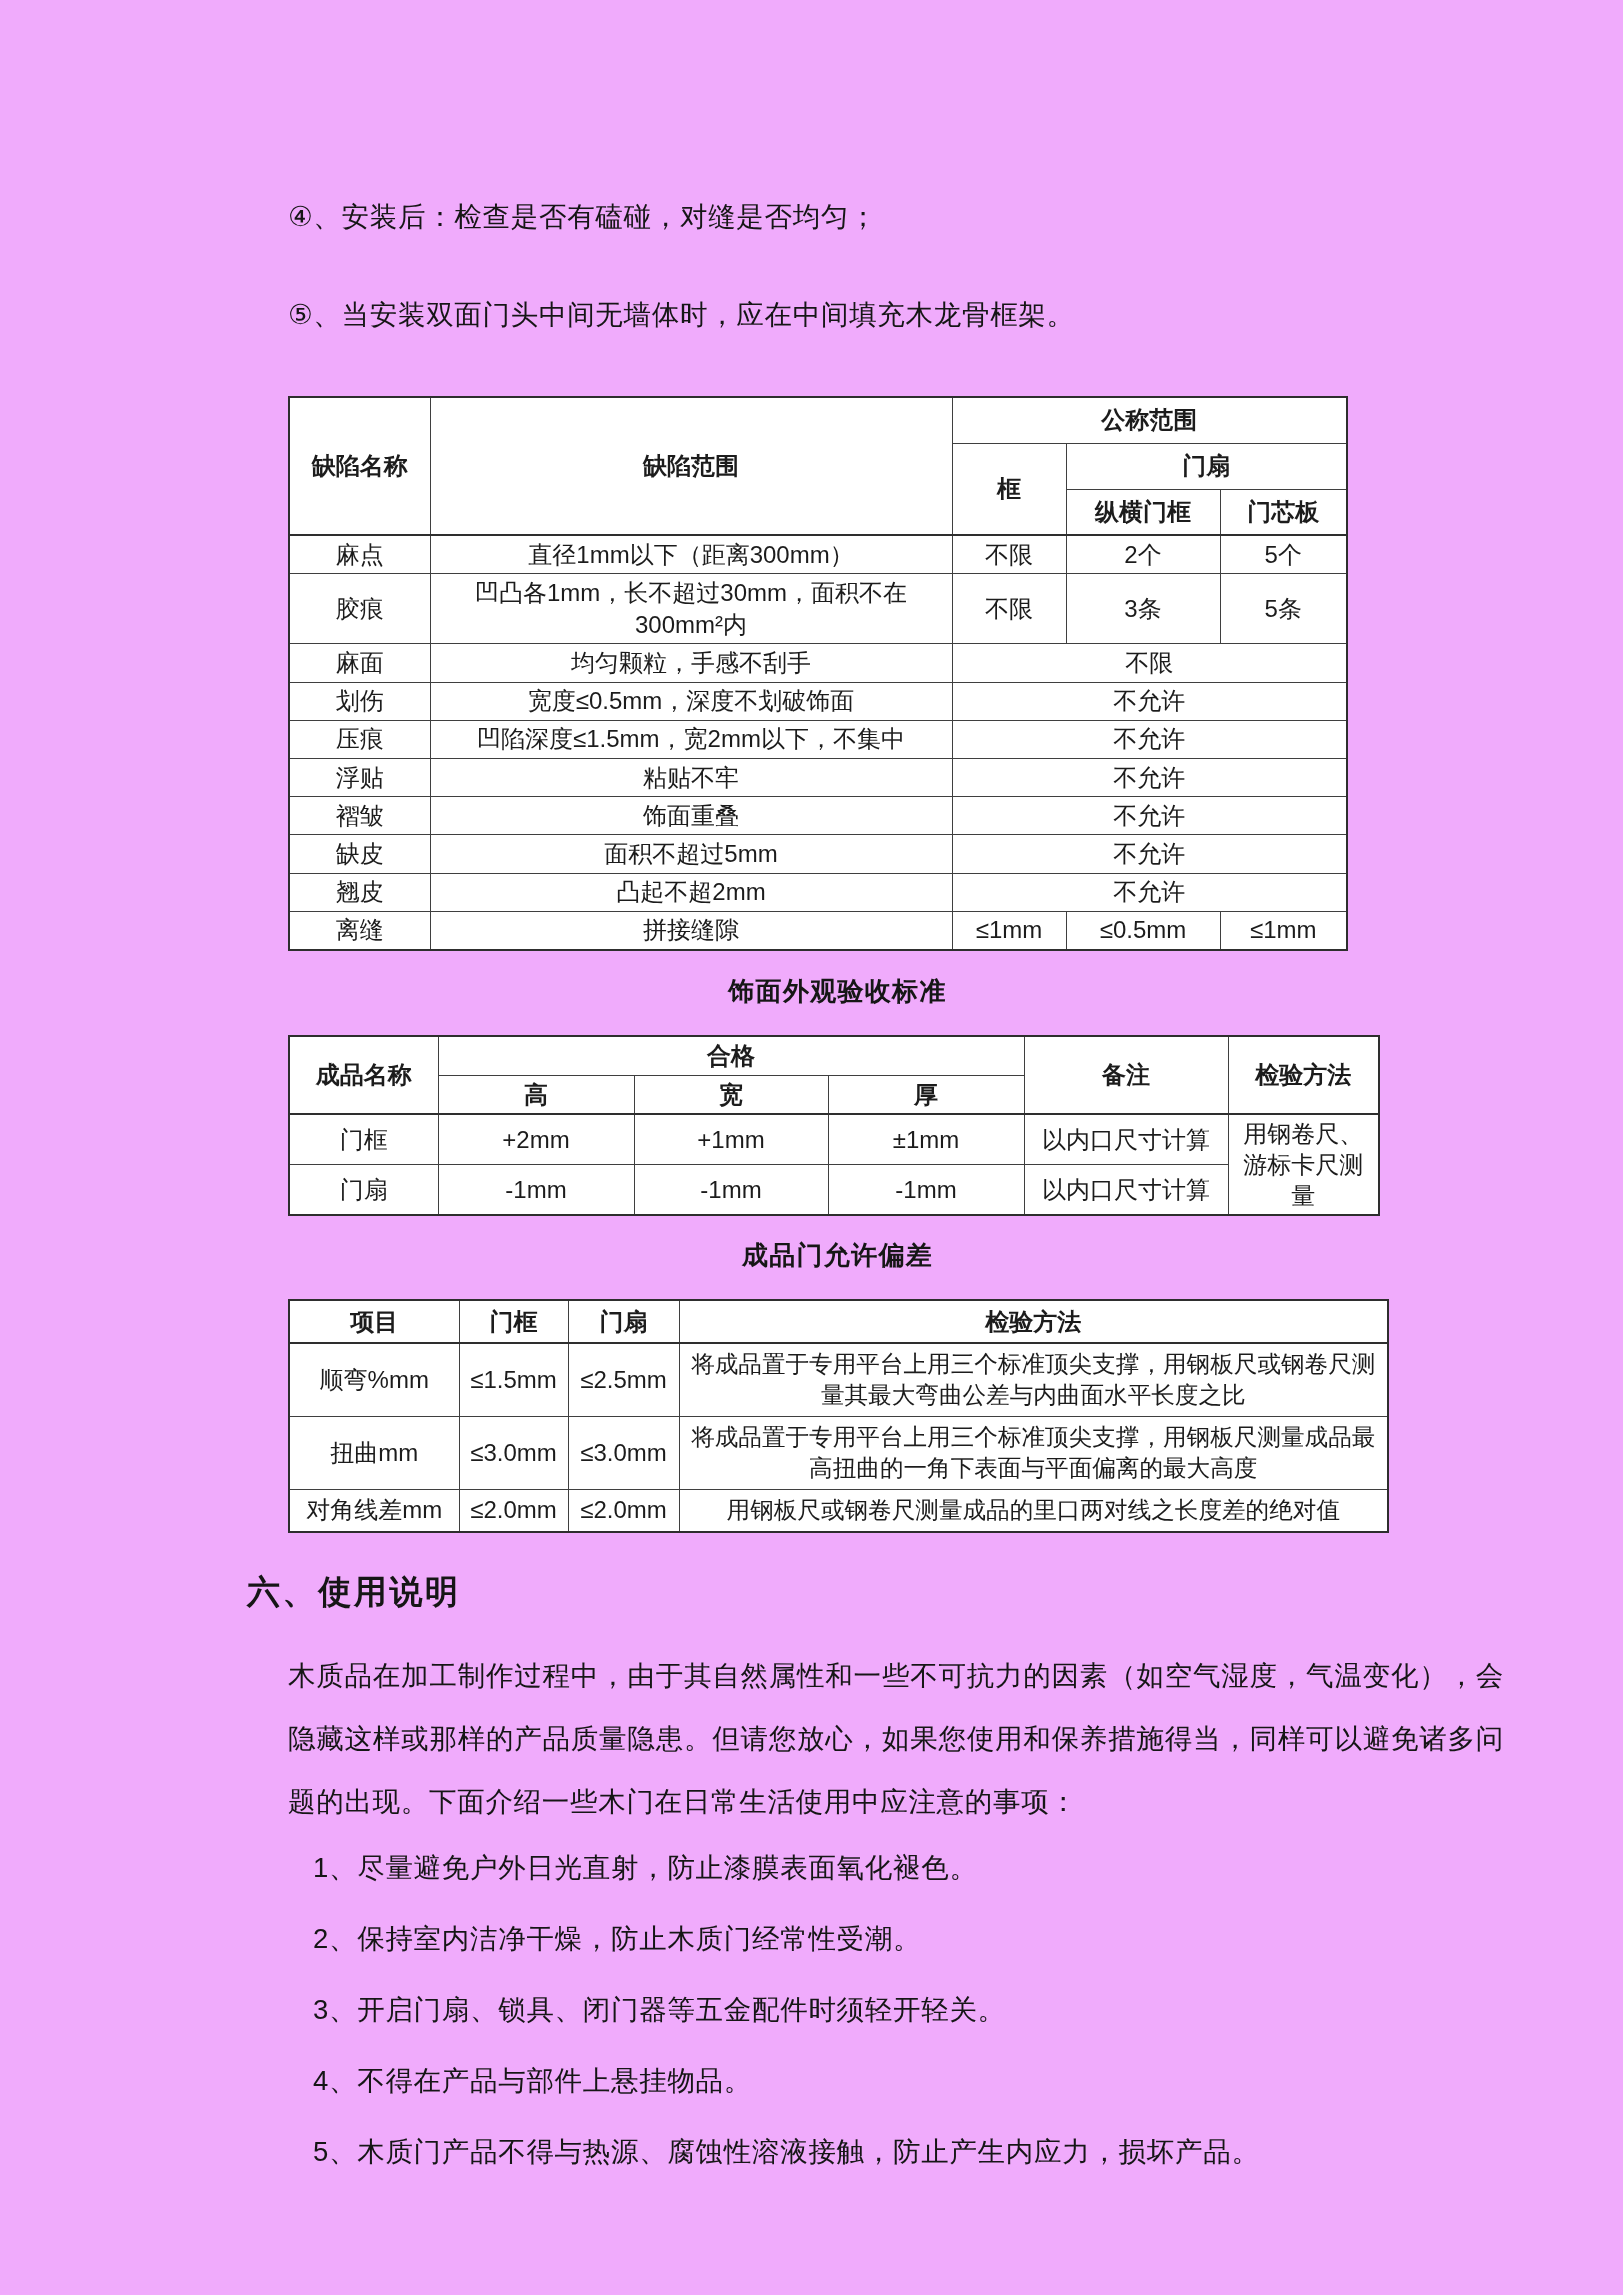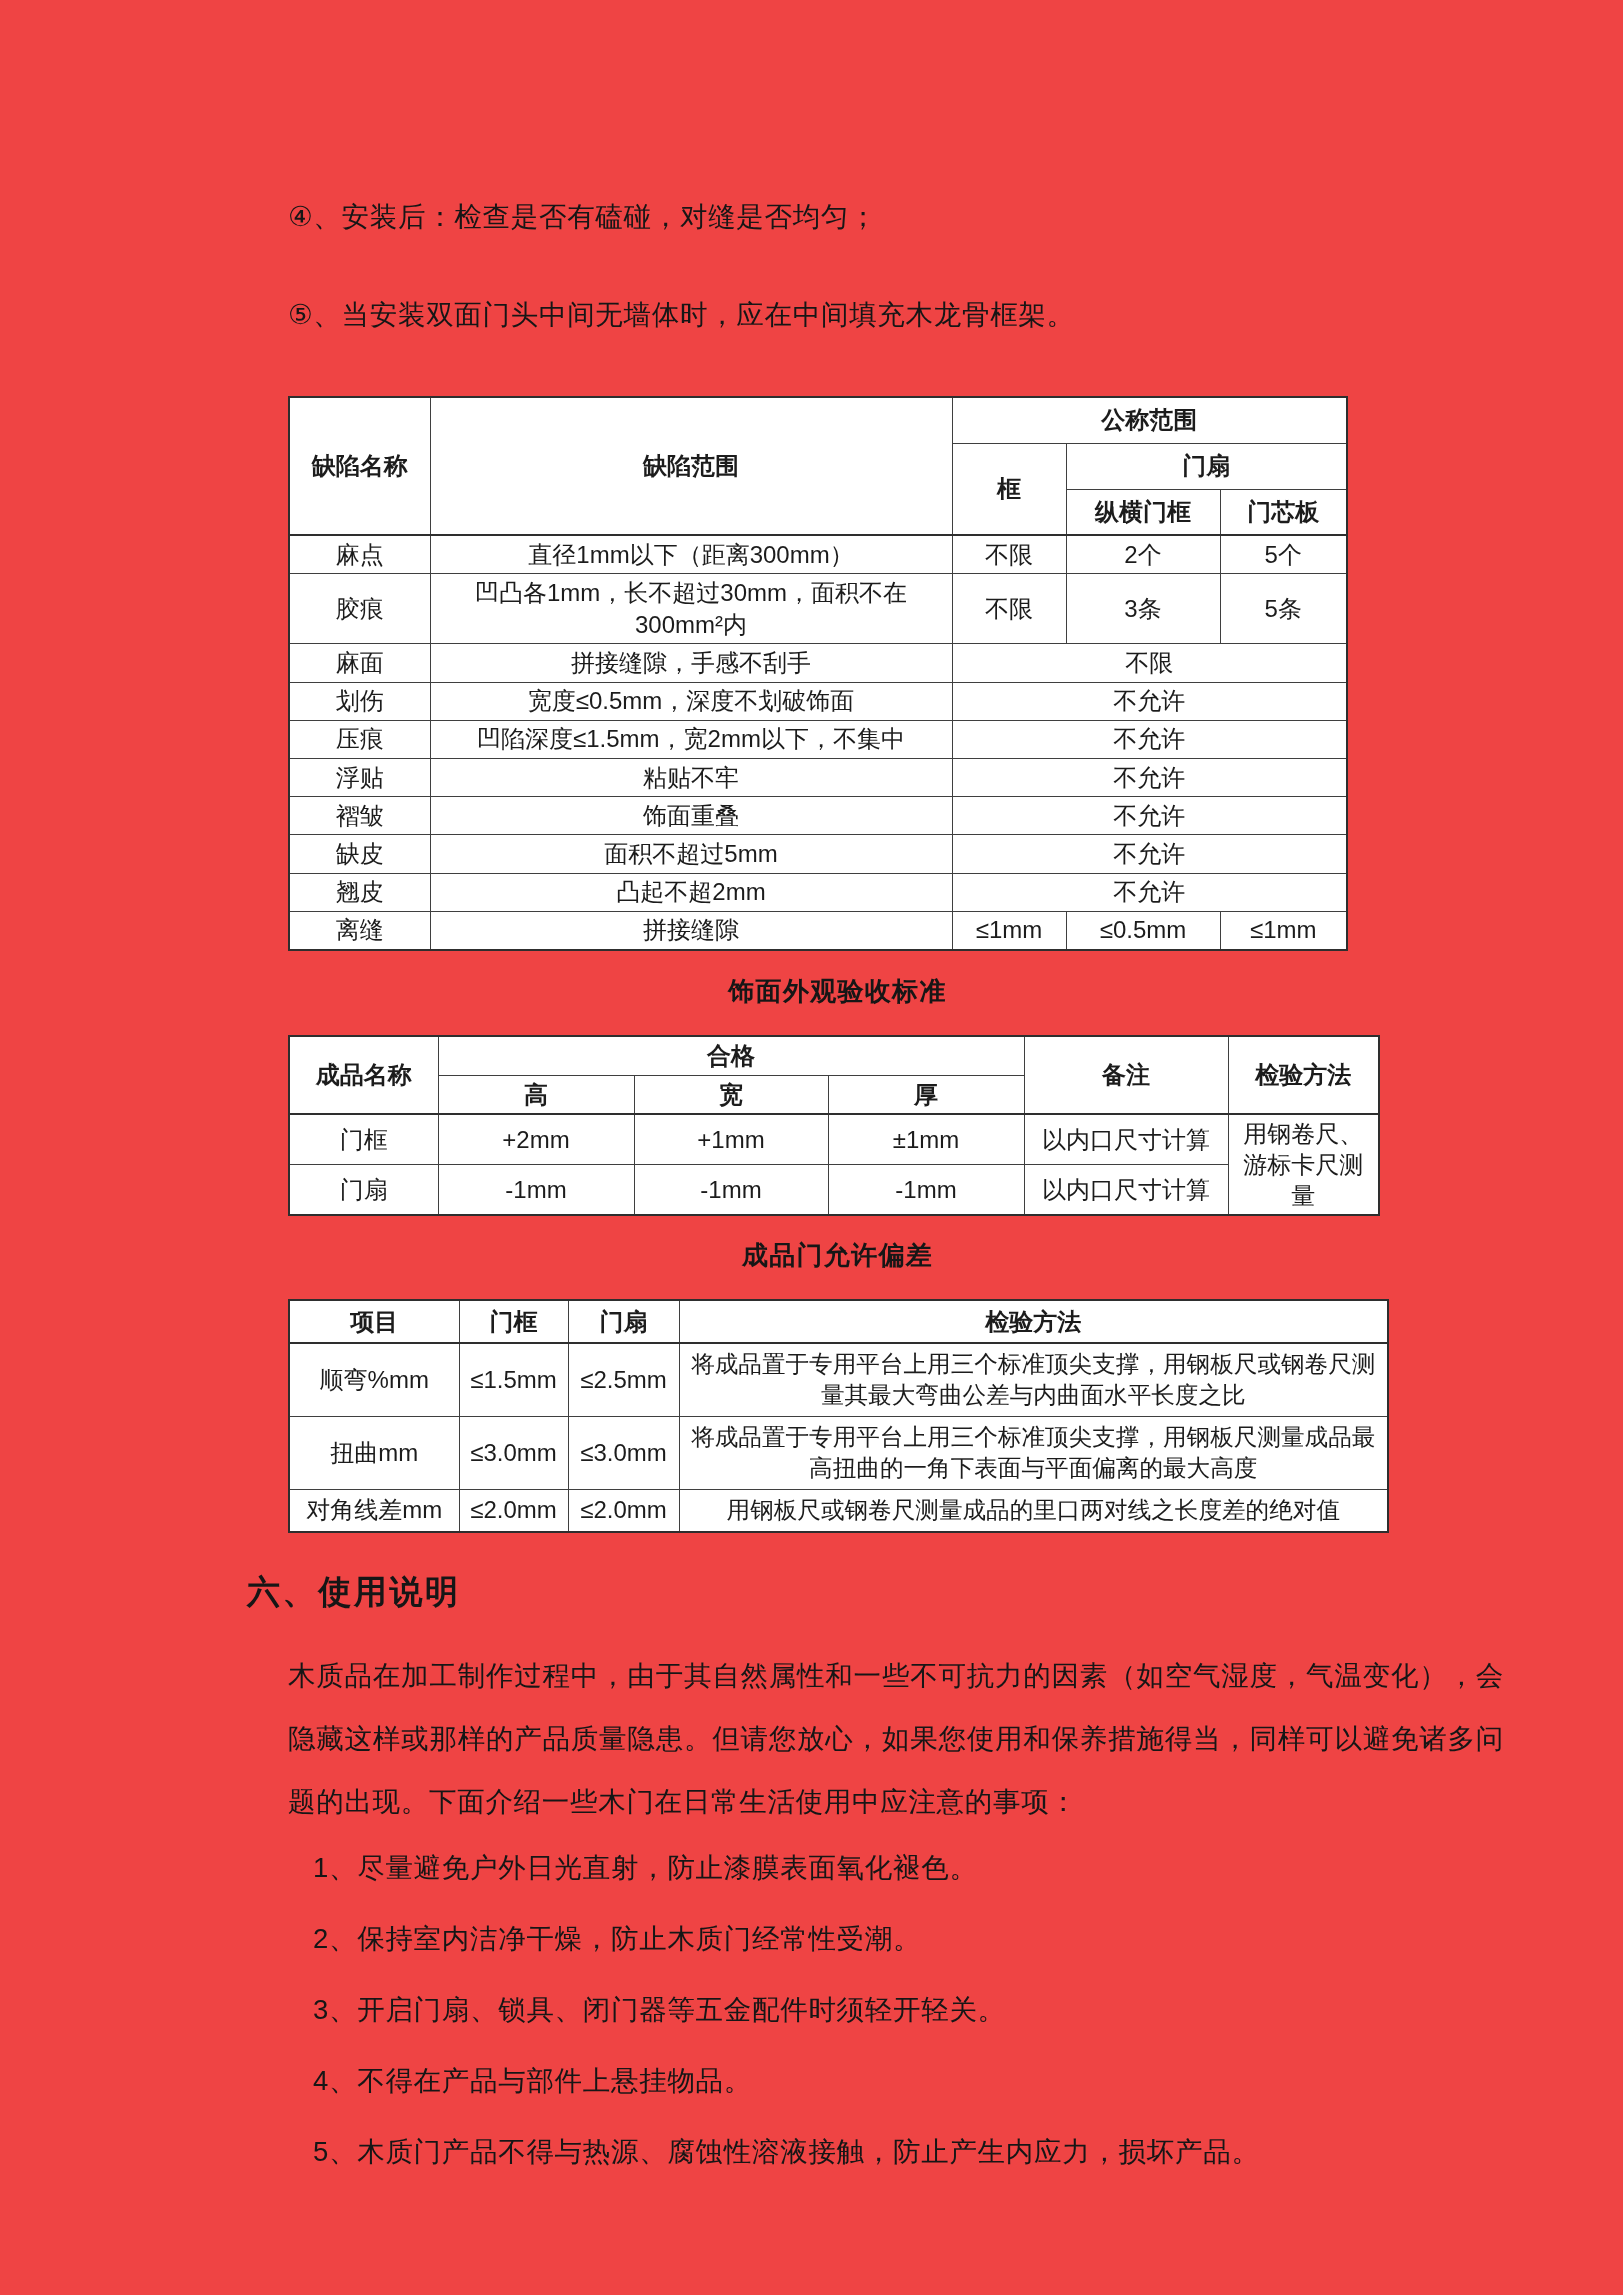--- a/index.html
+++ b/index.html
@@ -5,21 +5,21 @@
   * { margin: 0; padding: 0; box-sizing: border-box; }
   html, body { background: #ffffff; }
   body {
     font-family: "Liberation Sans", "DejaVu Sans", sans-serif;
     color: #161616;
   }
   .page {
     position: relative;
     width: 1623px;
     height: 2295px;
-    background: #ef4444;
+    background: #f0abfc;
     overflow: hidden;
   }
   .content {
     padding: 200px 98px 0 288px;
   }
   
   .bullet {
     font-size: 27.5px;
     line-height: 1.2;
     margin-bottom: 65px;
@@ -129,21 +129,21 @@
         </tr>
         <tr>
           <td>胶痕</td>
           <td>凹凸各1mm，长不超过30mm，面积不在300mm²内</td>
           <td>不限</td>
           <td>3条</td>
           <td>5条</td>
         </tr>
         <tr>
           <td>麻面</td>
-          <td>拼接缝隙，手感不刮手</td>
+          <td>均匀颗粒，手感不刮手</td>
           <td colspan="3">不限</td>
         </tr>
         <tr>
           <td>划伤</td>
           <td>宽度≤0.5mm，深度不划破饰面</td>
           <td colspan="3">不允许</td>
         </tr>
         <tr>
           <td>压痕</td>
           <td>凹陷深度≤1.5mm，宽2mm以下，不集中</td>

